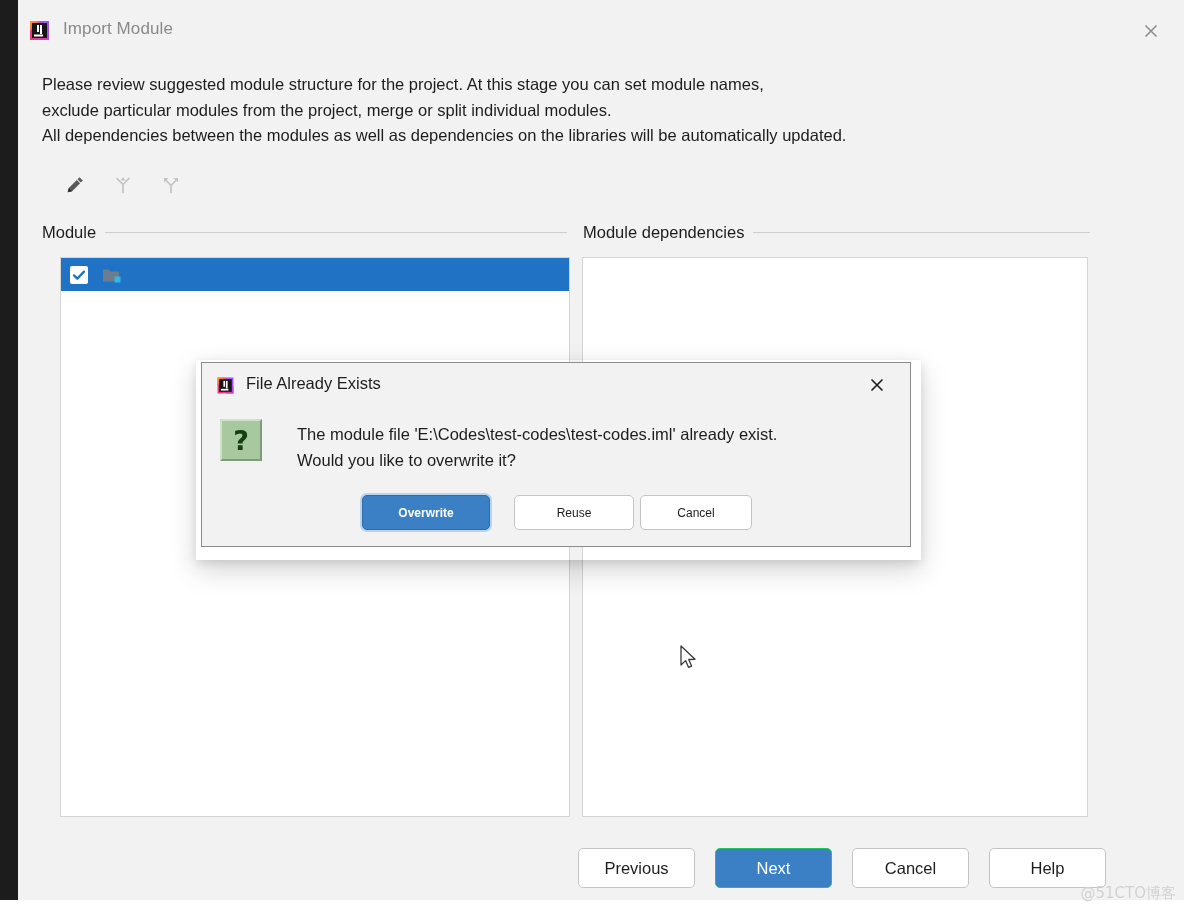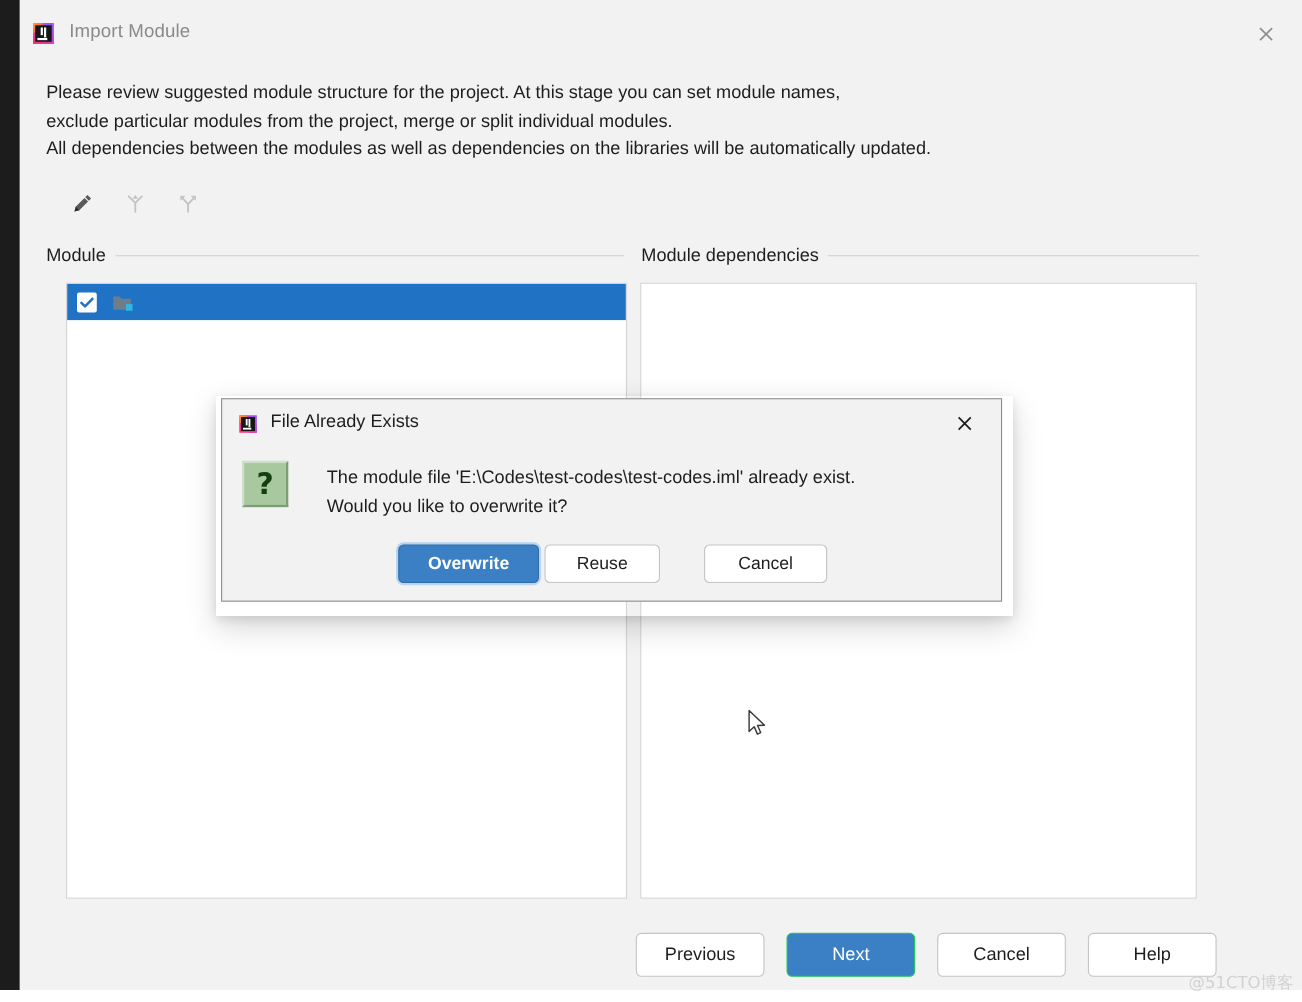--- a/index.html
+++ b/index.html
@@ -263,40 +263,40 @@
   .dlg-buttons {
     position: absolute;
     left: 0; top: 132px;
     width: 100%; height: 44px;
   }
   .dbtn {
     position: absolute;
     top: 0;
     height: 35px;
     border-radius: 5px;
-    font-size: 16px;
+    font-size: 12px;
     display: flex; align-items: center; justify-content: center;
     box-sizing: border-box;
     cursor: default;
     user-select: none;
   }
   .dbtn.normal {
     background: #ffffff;
     border: 1px solid #c4c4c4;
     color: #1d1d1d;
   }
   .dbtn.default {
     background: #3b80c4;
     border: 1px solid #2f6da8;
     color: #ffffff;
     font-weight: bold;
     box-shadow: 0 0 0 2px #b9d4ee;
   }
   #dbtn-overwrite { left: 160px; width: 128px; }
-  #dbtn-reuse     { left: 293px; width: 105px; }
+  #dbtn-reuse     { left: 312px; width: 120px; }
   #dbtn-cancel    { left: 438px; width: 112px; }
 
   
   .cursor {
     position: absolute;
     left: 679px; top: 645px;
     width: 20px; height: 28px;
     pointer-events: none;
   }
 

